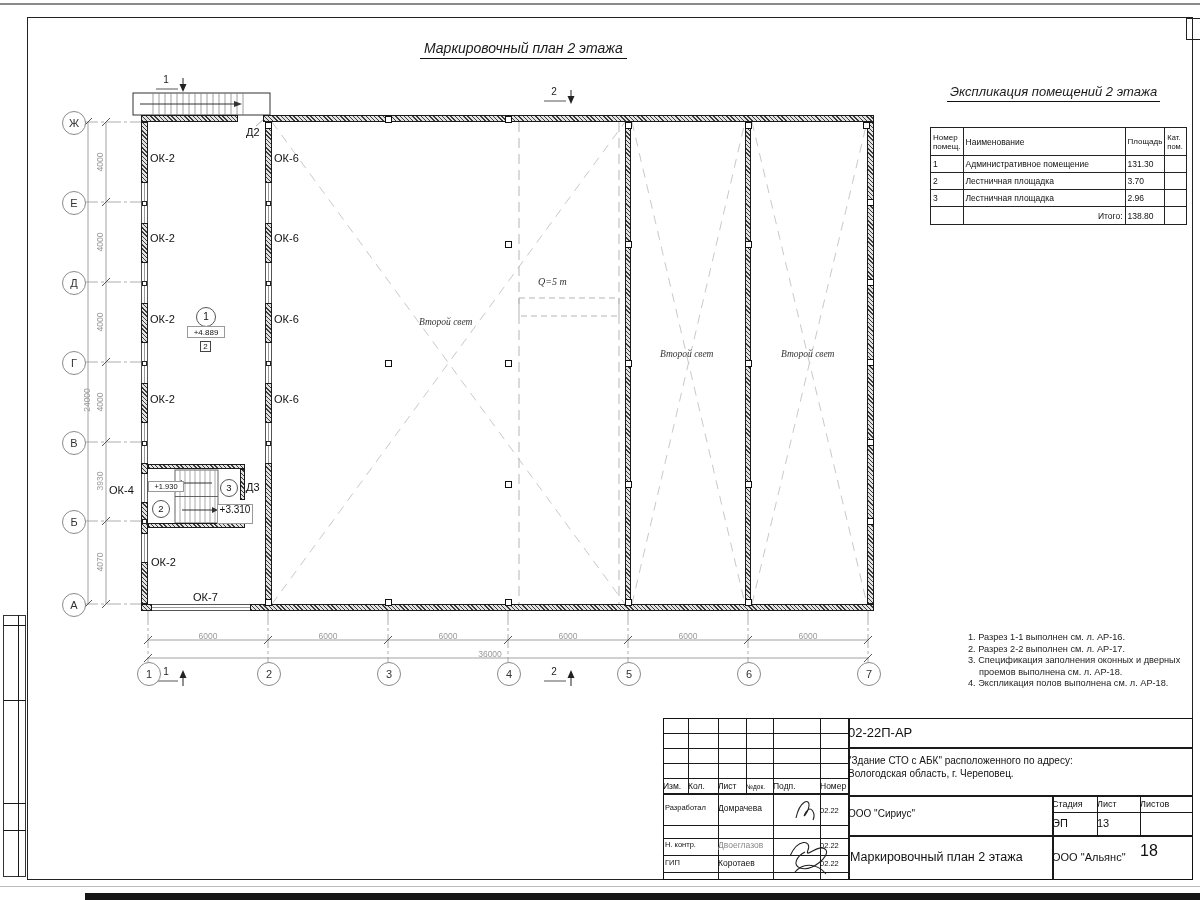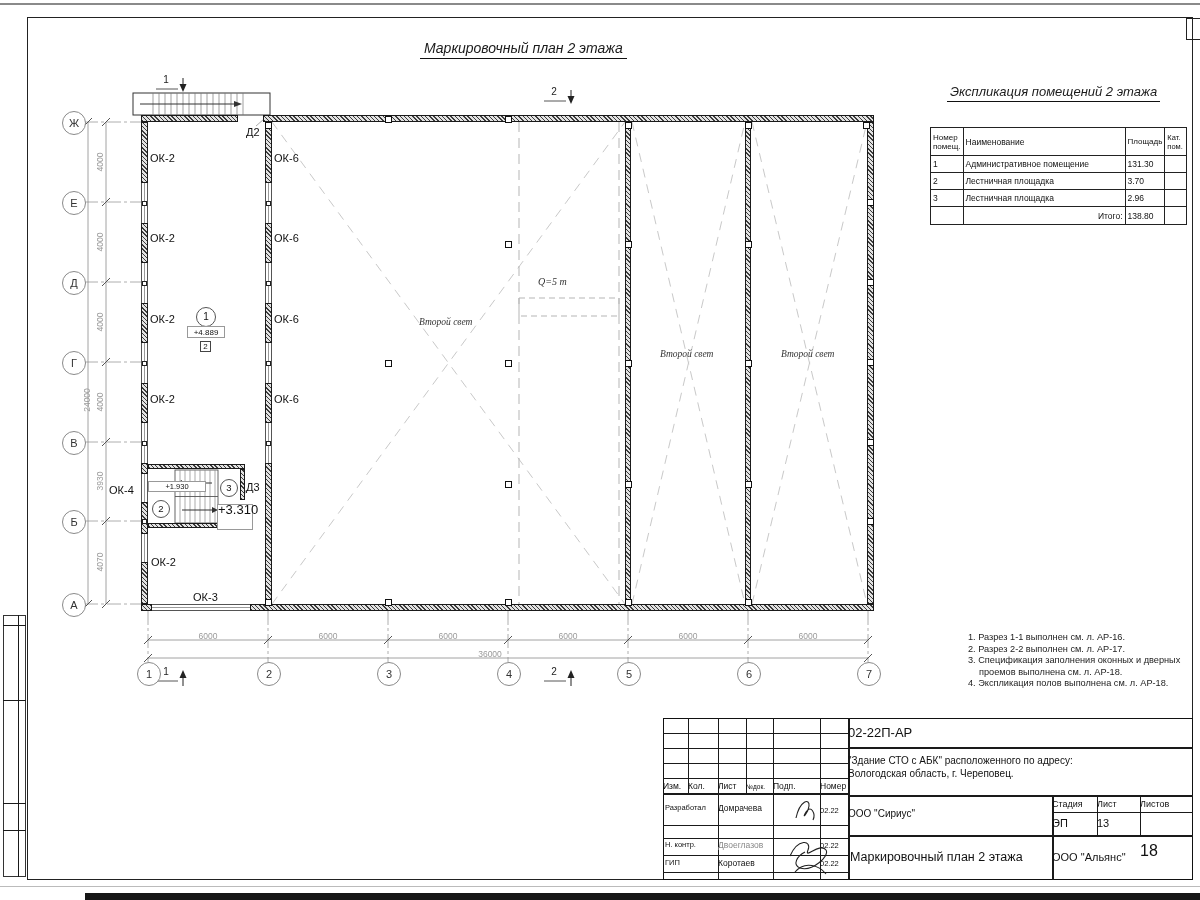--- a/index.html
+++ b/index.html
@@ -191,36 +191,36 @@
 <div class="pl" style="left:150px;top:152px">ОК-2</div>
 <div class="pl" style="left:150px;top:232px">ОК-2</div>
 <div class="pl" style="left:150px;top:313px">ОК-2</div>
 <div class="pl" style="left:150px;top:393px">ОК-2</div>
 <div class="pl" style="left:151px;top:556px">ОК-2</div>
 <div class="pl" style="left:274px;top:152px">ОК-6</div>
 <div class="pl" style="left:274px;top:232px">ОК-6</div>
 <div class="pl" style="left:274px;top:313px">ОК-6</div>
 <div class="pl" style="left:274px;top:393px">ОК-6</div>
 <div class="pl" style="left:109px;top:484px">ОК-4</div>
-<div class="pl" style="left:193px;top:591px">ОК-3</div>
+<div class="pl" style="left:193px;top:591px">ОК-7</div>
 <div class="pl" style="left:246px;top:126px">Д2</div>
 <div class="pl" style="left:246px;top:481px">Д3</div>
 
 <div class="itl ctr" style="left:419px;top:317px;width:56px;font-size:9.5px;line-height:11px">Второй свет</div>
 <div class="itl ctr" style="left:660px;top:349px;width:56px;font-size:9.5px;line-height:11px">Второй свет</div>
 <div class="itl ctr" style="left:781px;top:349px;width:56px;font-size:9.5px;line-height:11px">Второй свет</div>
 <div class="itl" style="left:538px;top:276px;font-size:10px">Q=5 т</div>
 
 <div class="rmc" style="left:196px;top:307px;width:20px;height:20px;line-height:18px;font-size:10px">1</div>
 <div class="elev" style="left:187px;top:326px;width:38px;height:12px;line-height:11px">+4.889</div>
 <div class="fsq" style="left:200px;top:341px;width:11px;height:11px;line-height:10px">2</div>
 <div class="rmc" style="left:152px;top:500px;width:18px;height:18px;line-height:16px;font-size:9.5px">2</div>
 <div class="rmc" style="left:220px;top:479px;width:18px;height:18px;line-height:16px;font-size:9.5px">3</div>
-<div class="elev" style="left:148px;top:481px;width:58px;height:11px;line-height:10px;font-size:7.5px">+1.930</div>
-<div class="elev" style="left:217px;top:504px;width:36px;height:26px;line-height:10px;font-size:13px">+3.310</div>
+<div class="elev" style="left:148px;top:481px;width:36px;height:11px;line-height:10px;font-size:7.5px">+1.930</div>
+<div class="elev" style="left:217px;top:504px;width:36px;height:20px;line-height:10px;font-size:10px">+3.310</div>
 
 <div class="sect" style="left:159px;top:74px">1</div>
 <div class="sect" style="left:547px;top:86px">2</div>
 <div class="sect" style="left:159px;top:666px">1</div>
 <div class="sect" style="left:547px;top:666px">2</div>
 
 <div class="axc" style="left:62px;top:111px">Ж</div>
 <div class="axc" style="left:62px;top:191px">Е</div>
 <div class="axc" style="left:62px;top:271px">Д</div>
 <div class="axc" style="left:62px;top:351px">Г</div>

